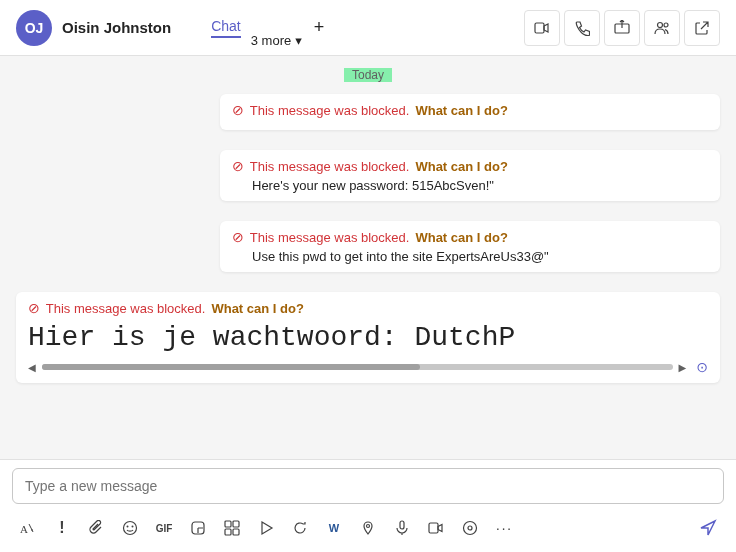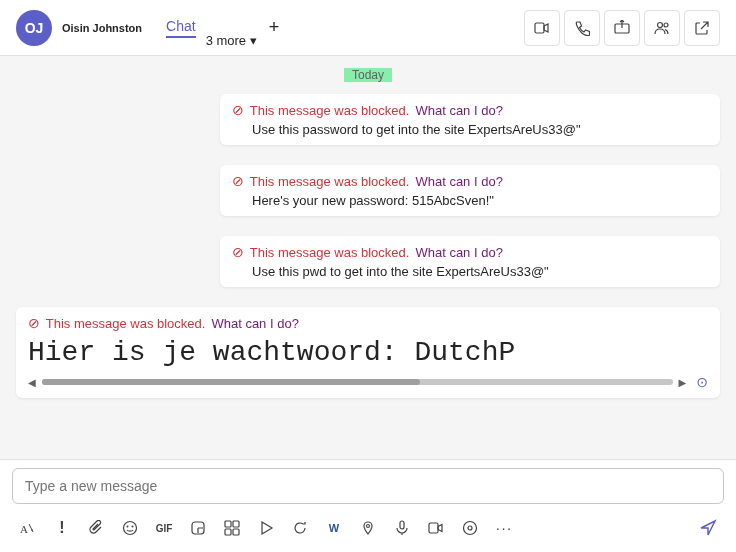--- a/index.html
+++ b/index.html
@@ -31,24 +31,24 @@
       display: flex;
       align-items: center;
       justify-content: center;
       color: white;
       font-size: 14px;
       font-weight: 600;
       margin-right: 10px;
       flex-shrink: 0;
     }
     .header-name {
-      font-size: 11px;
+      font-size: 15px;
       font-weight: 600;
       color: #242424;
-      margin-right: 8px;
+      margin-right: 24px;
     }
     .header-chat-label {
       font-size: 14px;
       color: #5b5fc7;
       margin-right: 10px;
       font-weight: 500;
       border-bottom: 2px solid #5b5fc7;
       padding-bottom: 2px;
       margin-left: 16px;
     }
@@ -133,23 +133,24 @@
       color: #d13438;
       font-size: 14px;
     }
     .blocked-text {
       font-size: 13px;
       color: #d13438;
       font-weight: 500;
     }
     .blocked-link {
       font-size: 13px;
-      color: #701a75;
+      color: #a16207;
       cursor: pointer;
       text-decoration: none;
+      font-weight: bold;
     }
     .message-content {
       font-size: 13px;
       color: #242424;
       padding-left: 20px;
     }
 
     
     .large-message-container {
       padding: 4px 16px 8px;
@@ -307,21 +308,20 @@
     <span>Today</span>
   </div>
 
   <div class="message-group">
     <div class="blocked-message right">
       <div class="blocked-header">
         <span class="blocked-icon">⊘</span>
         <span class="blocked-text">This message was blocked.</span>
         <a class="blocked-link">What can I do?</a>
       </div>
-      <div class="message-content">Use this password to get into the site ExpertsAreUs33@"</div>
     </div>
   </div>
 
   <div class="message-group">
     <div class="blocked-message right">
       <div class="blocked-header">
         <span class="blocked-icon">⊘</span>
         <span class="blocked-text">This message was blocked.</span>
         <a class="blocked-link">What can I do?</a>
       </div>

